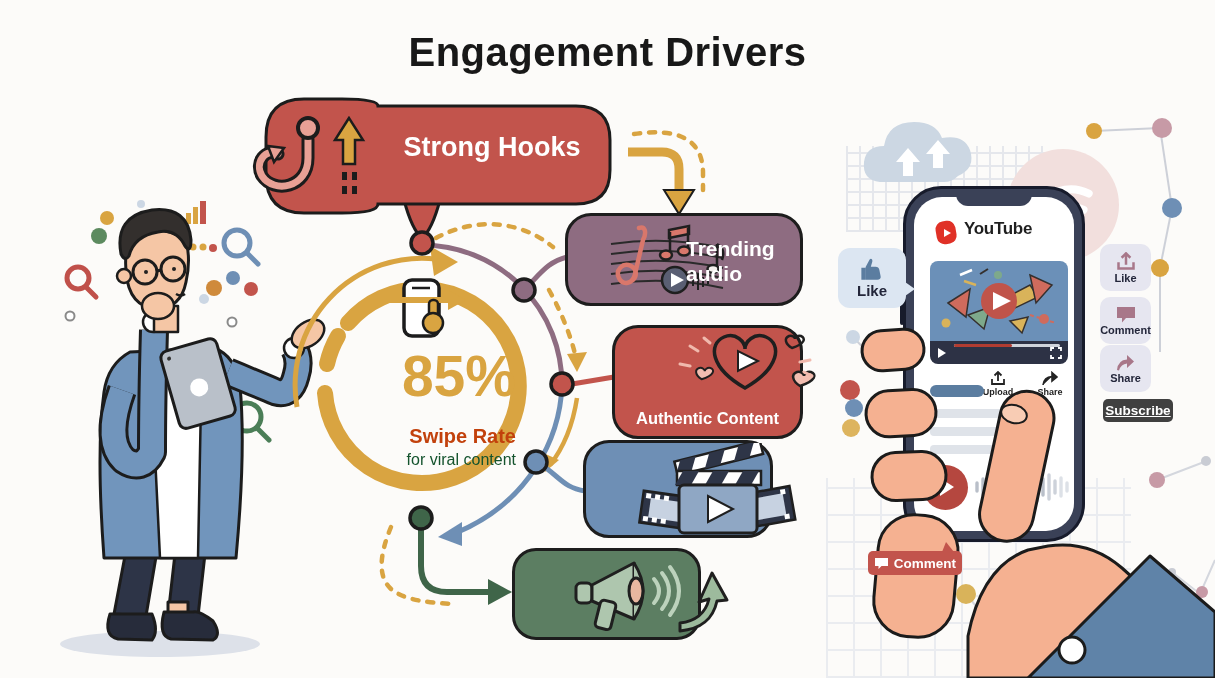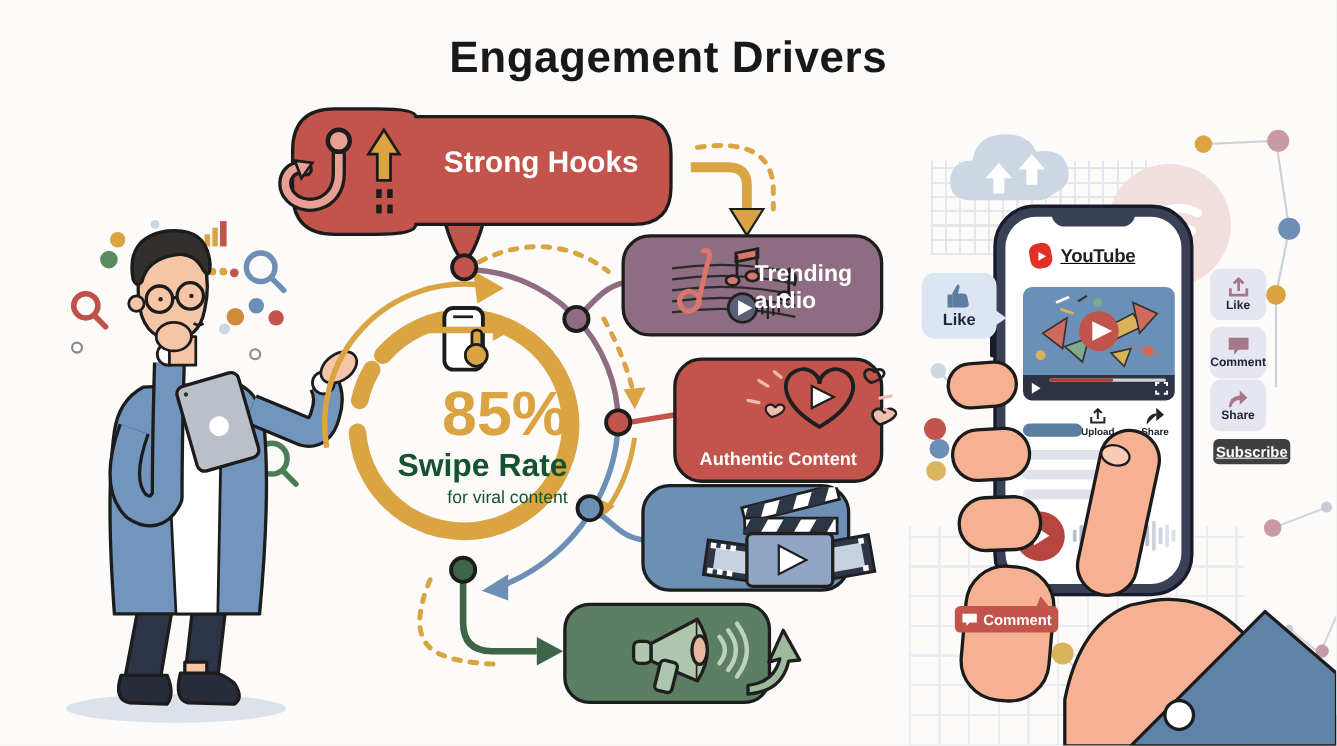--- a/index.html
+++ b/index.html
@@ -16,41 +16,41 @@
            repeating-linear-gradient(90deg,#e8eaef 0 2px,transparent 2px 27px);}
   
   #title{left:0;top:30px;width:1215px;text-align:center;font-size:40px;font-weight:800;
          color:#181818;letter-spacing:.5px;z-index:6;}
   
   #banner-label{left:383px;top:132px;width:218px;text-align:center;font-size:27px;font-weight:800;
                 color:#fff;z-index:6;}
   
   #center-text{left:328px;top:348px;width:188px;text-align:right;z-index:6;}
   #center-value{font-size:57px;font-weight:800;color:#d9a441;line-height:1;}
-  #center-label{font-size:29px;font-weight:800;color:#14532d;margin-top:3px;}
+  #center-label{font-size:20px;font-weight:800;color:#c2410c;margin-top:20px;}
   #center-sub{font-size:16px;font-weight:400;color:#14532d;margin-top:3px;}
   
   .ibox{position:absolute;border:3px solid #1d1d1d;border-radius:26px;box-sizing:border-box;z-index:5;padding-left:37px;}
   #box-trending{left:565px;top:213px;width:238px;height:93px;background:#8e6c81;}
   #box-trending .lbl{position:absolute;right:14px;top:20px;width:100px;color:#fff;font-size:21px;
                      font-weight:700;line-height:1.2;}
   #box-authentic{left:612px;top:325px;width:191px;height:114px;background:#c2544c;}
   #box-authentic .lbl{position:absolute;left:0;right:0;bottom:8px;text-align:center;color:#fff;
                       font-size:16.5px;font-weight:700;}
   #box-video{left:583px;top:440px;width:190px;height:98px;background:#6e8fb5;}
   #box-megaphone{left:512px;top:548px;width:189px;height:92px;background:#5c7e62;border-radius:24px;}
   
   #phone{left:903px;top:186px;width:182px;height:356px;background:#3a4157;border:3px solid #171b2b;
          border-radius:38px;box-sizing:border-box;z-index:7;}
   #phone .sidebtn{position:absolute;left:-6px;width:4px;height:26px;background:#171b2b;border-radius:2px;}
   #screen{position:absolute;left:8px;right:8px;top:8px;bottom:8px;background:#fff;border-radius:28px;
           overflow:hidden;}
   #notch{position:absolute;left:50%;top:0;transform:translateX(-50%);width:76px;height:17px;
          background:#3a4157;border-radius:0 0 12px 12px;}
-  #yt-row{position:absolute;left:20px;top:22px;display:flex;align-items:center;gap:6px;text-decoration:underline;}
+  #yt-row{position:absolute;left:20px;top:22px;display:flex;align-items:flex-start;gap:6px;}
   #yt-label{font-size:17px;font-weight:800;color:#1f1f1f;letter-spacing:-.3px;}
   #thumb{position:absolute;left:16px;top:64px;width:138px;height:80px;background:#6b90b8;
          border-radius:8px 8px 0 0;overflow:hidden;}
   #playerbar{position:absolute;left:16px;top:144px;width:138px;height:23px;background:#2d3245;
              border-radius:0 0 8px 8px;}
   #pb-play{position:absolute;left:8px;top:7px;width:0;height:0;border-left:8px solid #fff;
            border-top:5px solid transparent;border-bottom:5px solid transparent;}
   #pb-track{position:absolute;left:24px;top:3px;right:8px;height:3px;background:#cfd3da;border-radius:2px;}
   #pb-progress{height:3px;width:55%;background:#b23c31;border-radius:2px;}
   #upload-share{position:absolute;right:4px;top:174px;display:flex;gap:12px;}

